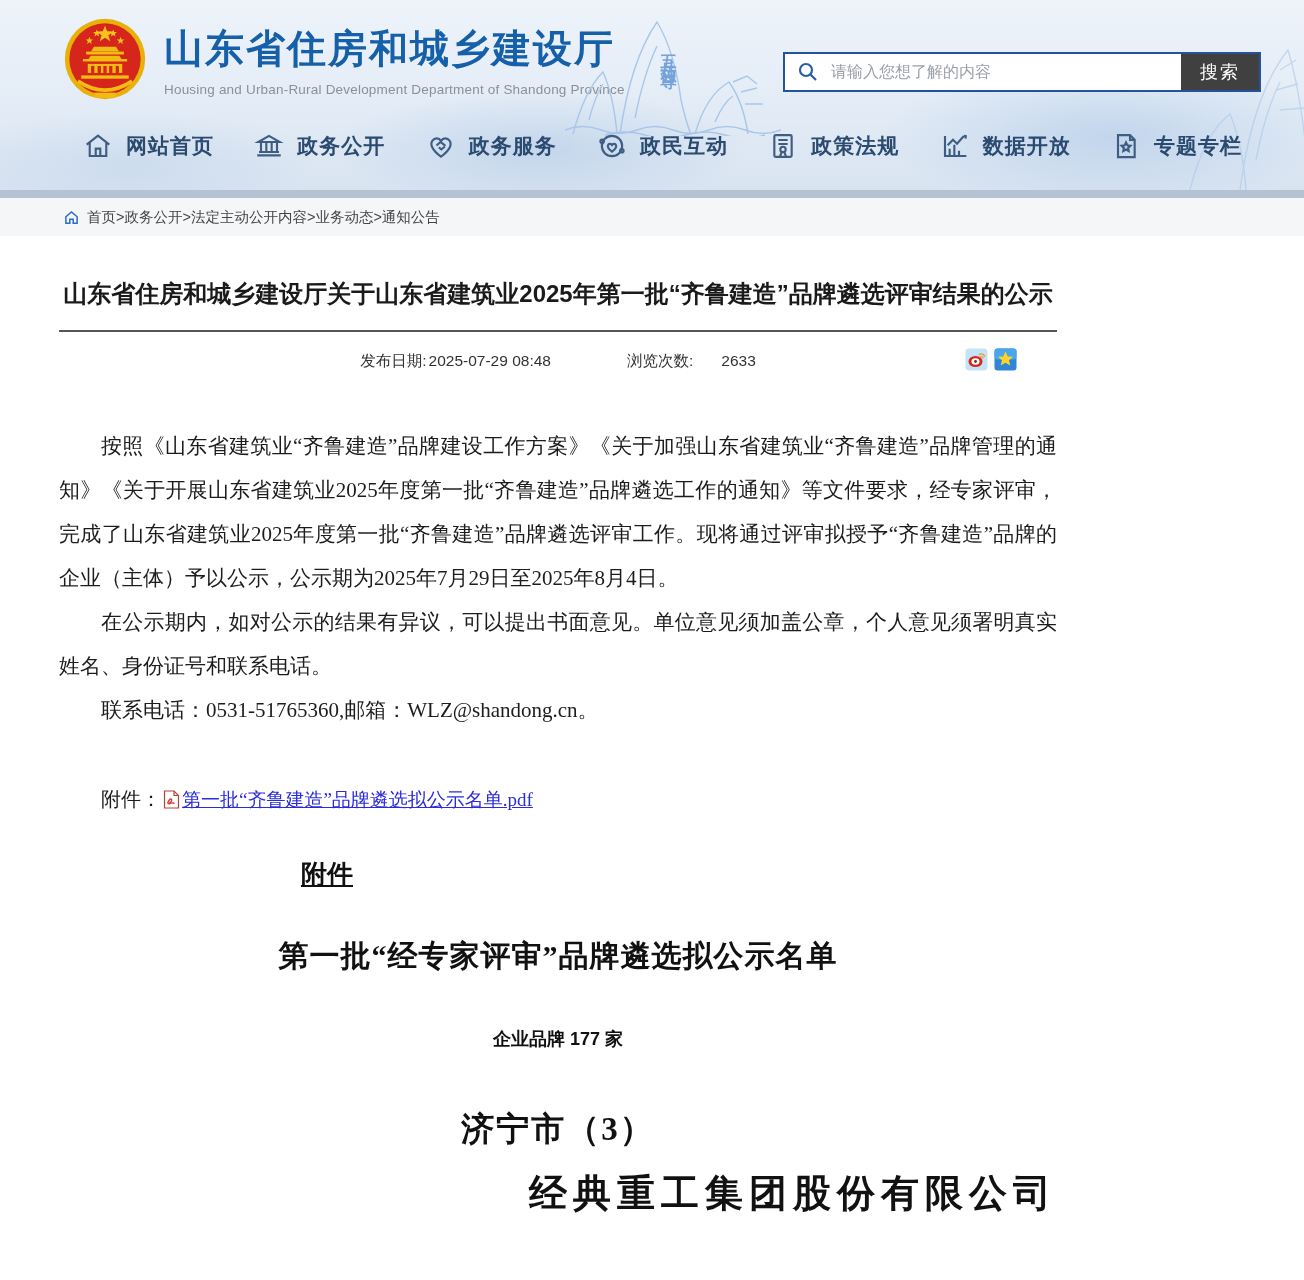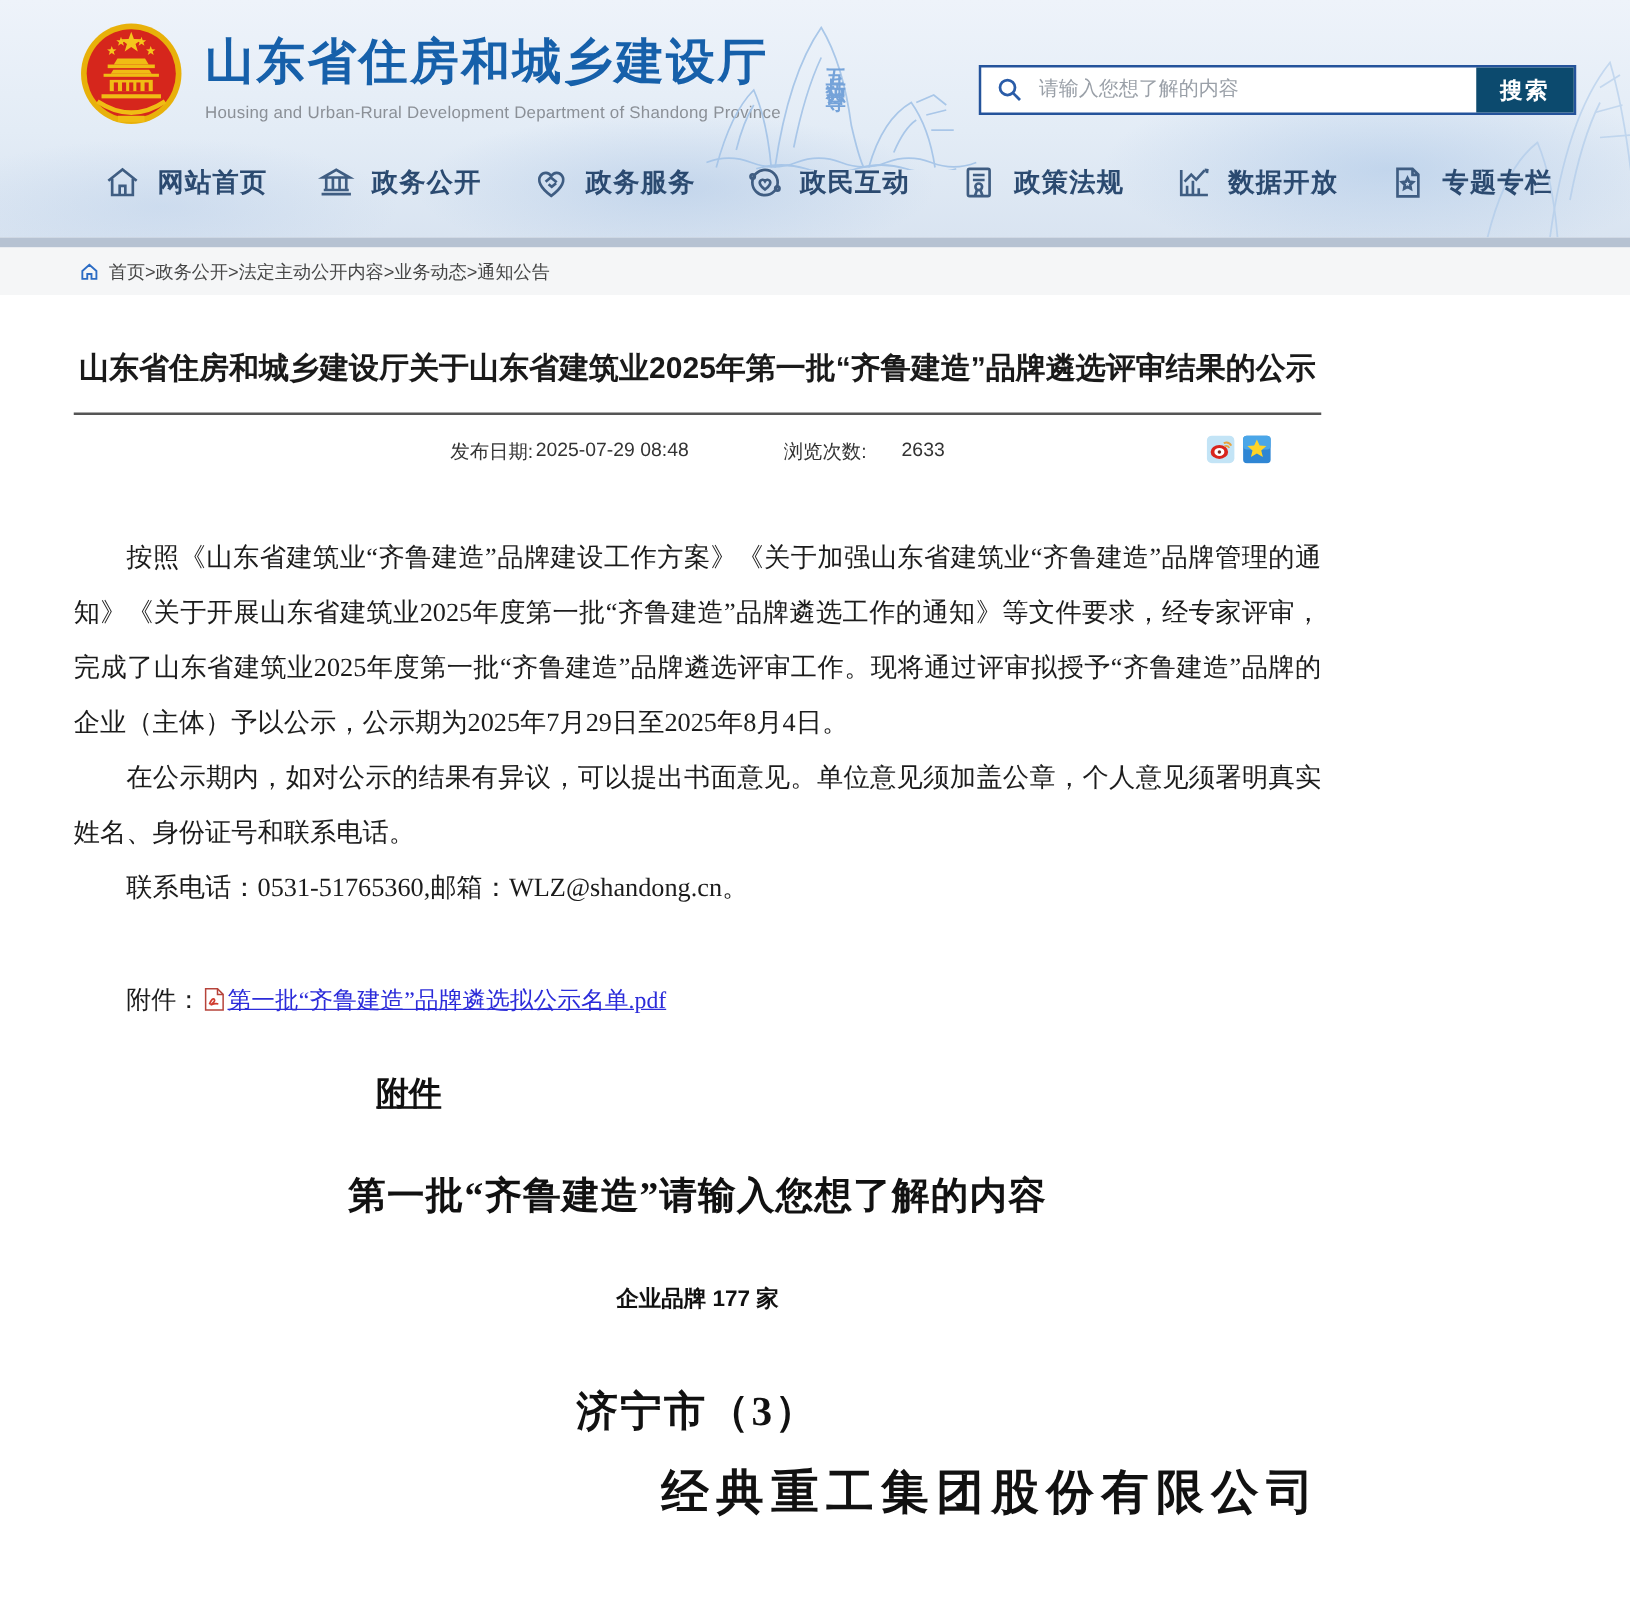--- a/index.html
+++ b/index.html
@@ -24,22 +24,22 @@
   .site-subtitle { font-size:13.5px; color:#8b9097; margin-top:6px; letter-spacing:.2px; }
 
   .mountain-art { position:absolute; left:565px; top:8px; width:230px; height:128px; opacity:.95; }
   .mountain-art2 { position:absolute; left:1130px; top:10px; width:180px; height:180px; opacity:.55; }
 
   .search { position:absolute; left:783px; top:52px; width:478px; height:40px; display:flex;
             background:#fff; border:2px solid #24539b; }
   .search-icn { width:46px; display:flex; align-items:center; justify-content:center; }
   .search input { flex:1; border:none; outline:none; font-size:16px; color:#333; background:transparent; }
   .search input::placeholder { color:#9aa0a8; }
-  .search button { width:78px; background:#0c4a6e; color:#fff; border:none; font-size:18px;
-                   font-weight:bold; cursor:pointer; letter-spacing:2px; }
+  .search button { width:78px; background:#404040; color:#fff; border:none; font-size:18px;
+                   font-weight:normal; cursor:pointer; letter-spacing:2px; }
 
   nav { position:absolute; left:0; top:130px; width:1304px; padding:0 62px 0 82px;
         display:flex; justify-content:space-between; align-items:center; }
   .nav-item { display:flex; align-items:center; gap:12px; text-decoration:none; cursor:pointer; }
   .nav-item svg { width:32px; height:32px; stroke:#3f5d82; fill:none; stroke-width:1.6; }
   .nav-item span { font-size:21px; font-weight:bold; color:#2b4a70; letter-spacing:1px; }
 
   .gray-strip { position:absolute; left:0; top:190px; width:1304px; height:8px; background:#b6c2d2; }
 
   .breadcrumb { position:absolute; left:0; top:198px; width:1304px; height:38px; background:#f5f6f7;
@@ -259,20 +259,20 @@
       <svg class="pdf" viewBox="0 0 17 19">
         <path d="M1.5 1 H11 L15.5 5.5 V18 H1.5 Z" fill="#fff" stroke="#b6433a" stroke-width="1.2"></path>
         <path d="M11 1 V5.5 H15.5" fill="none" stroke="#b6433a" stroke-width="1.2"></path>
         <path d="M4.5 13.5 q2.5 -6 4 -4 q1 1.5 -3 4.5 q5 -2 6 -.5" fill="none" stroke="#d03c2e" stroke-width="1.4"></path>
       </svg>
       <a>第一批“齐鲁建造”品牌遴选拟公示名单.pdf</a>
     </div>
 
     <section class="doc">
       <div class="doc-heading">附件</div>
-      <div class="doc-title">第一批“齐鲁建造”请输入您想了解的内容</div>
+      <div class="doc-title">第一批“经专家评审”品牌遴选拟公示名单</div>
       <div class="doc-subtitle">企业品牌 177 家</div>
       <div class="doc-city">济宁市（3）</div>
       <div class="doc-company">经典重工集团股份有限公司</div>
     </section>
 
   </main>
 </div>
 
 </body></html>

